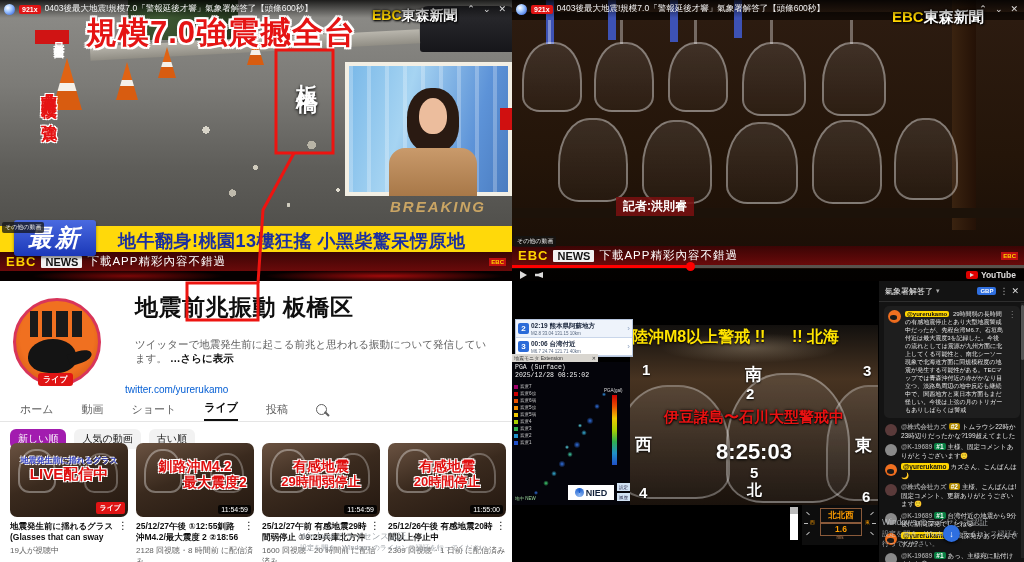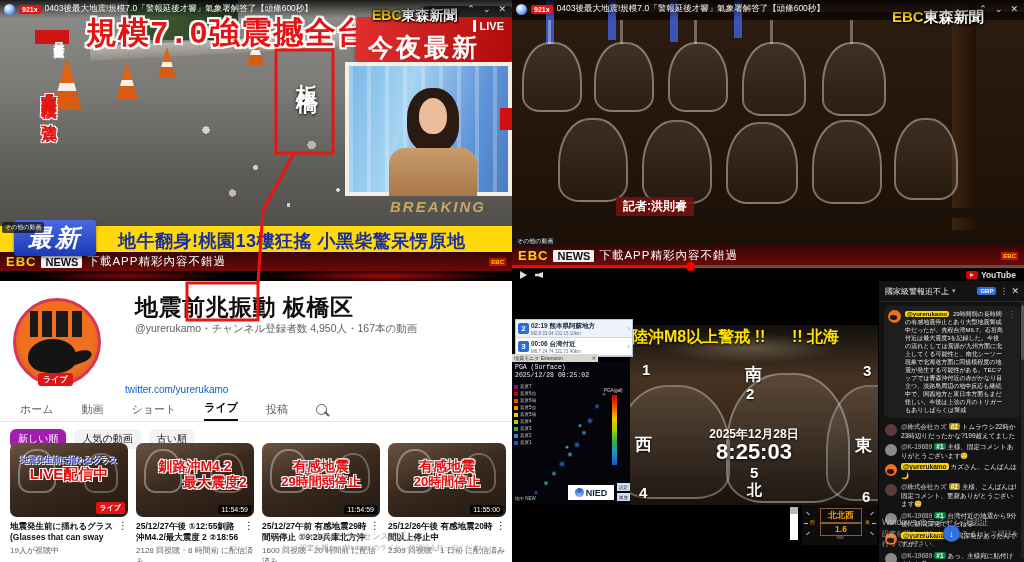--- a/index.html
+++ b/index.html
@@ -5,21 +5,21 @@
   html,body{margin:0;padding:0;background:#000;}
   #page{position:relative;width:1024px;height:562px;background:#000;overflow:hidden;
         font-family:"Liberation Sans","DejaVu Sans",sans-serif;}
   .q{position:absolute;overflow:hidden;}
   .abs{position:absolute;}
   #q-tl{left:0;top:0;width:512px;height:281px;background:#555;}
   #q-tr{left:512px;top:0;width:512px;height:281px;background:#23150d;}
   #q-bl{left:0;top:281px;width:512px;height:281px;background:#fff;}
   #q-br{left:512px;top:281px;width:512px;height:281px;background:#000;}
   
-  .ow{text-shadow:-2px -2px 0 #fff,2px -2px 0 #fff,-2px 2px 0 #fff,2px 2px 0 #fff,0 2px 0 #fff,0 -2px 0 #fff,2px 0 0 #fff,-2px 0 0 #fff;font-family:Liberation Mono, monospace;}
+  .ow{text-shadow:-2px -2px 0 #fff,2px -2px 0 #fff,-2px 2px 0 #fff,2px 2px 0 #fff,0 2px 0 #fff,0 -2px 0 #fff,2px 0 0 #fff,-2px 0 0 #fff;}
   .ow1{text-shadow:-1px -1px 0 #fff,1px -1px 0 #fff,-1px 1px 0 #fff,1px 1px 0 #fff;}
   .ob{text-shadow:-1px -1px 0 #30111108,1px 1px 2px #000,0 0 3px #000;}
   
   .vidbar{position:absolute;left:0;top:0;width:100%;height:18px;background:linear-gradient(#000c,#0000);display:flex;align-items:center;gap:4px;padding:0 4px;box-sizing:border-box;z-index:20;}
   .vb-avatar{width:11px;height:11px;border-radius:50%;background:radial-gradient(circle at 35% 35%,#fff,#9ec5ff 40%,#1d4fd8);flex:0 0 auto;}
   .vb-badge{background:#e01414;color:#fff;font-size:7px;font-weight:bold;border-radius:2px;padding:1px 3px;flex:0 0 auto;}
   .vb-title{color:#f2f2f2;font-size:8.5px;white-space:nowrap;overflow:hidden;text-overflow:ellipsis;flex:1 1 auto;}
   .vb-ico{color:#fff;opacity:.85;font-size:9px;flex:0 0 auto;padding:0 2px;}
   
   .appbar{position:absolute;left:0;width:100%;height:19px;background:linear-gradient(#3a0505,#6a0a0a);display:flex;align-items:center;gap:5px;padding:0 6px;box-sizing:border-box;}
@@ -99,24 +99,20 @@
 
     <div class="abs" style="left:35px;top:30px;width:26px;background:#d01414;color:#fff;font-size:11px;font-weight:bold;line-height:13px;padding:3px 4px;writing-mode:vertical-rl;text-orientation:upright;letter-spacing:2px;z-index:5;">最新畫面</div>
     <div class="abs ow1" style="left:38px;top:80px;font-size:16px;font-weight:900;color:#e51414;writing-mode:vertical-rl;text-orientation:upright;letter-spacing:2px;z-index:5;">宜蘭東方規模7強震</div>
 
     <div class="abs" style="left:292px;top:66px;font-size:22px;font-weight:bold;color:#fff;writing-mode:vertical-rl;text-orientation:upright;text-shadow:0 1px 3px #000;letter-spacing:8px;z-index:5;">板橋</div>
 
     <div class="abs ob" style="left:372px;top:7px;font-size:14px;font-weight:900;z-index:8;">
       <span style="color:#ffd400;">EBC</span><span style="color:#fff;">東森新聞</span>
     </div>
 
-    <div class="abs" style="left:356px;top:17px;width:156px;height:45px;background:linear-gradient(100deg,#e03030,#b00a0a);border-radius:3px;z-index:6;box-shadow:0 2px 4px #0008;">
-      <span class="abs" style="right:8px;top:3px;color:#fff;font-size:11px;font-weight:bold;border-left:3px solid #fff;padding-left:4px;">LIVE</span>
-      <span class="abs" style="left:12px;top:14px;color:#fff;font-size:25px;font-weight:900;letter-spacing:3px;">今夜最新</span>
-    </div>
 
     <div class="abs" style="left:345px;top:62px;width:167px;height:134px;border:4px solid #f3efe4;box-sizing:border-box;background:linear-gradient(105deg,#79b8e8 0%,#a6d4f2 35%,#5d93d8 75%,#4a7cc0 100%);z-index:6;">
       <div class="abs" style="left:0;top:0;width:100%;height:100%;background:repeating-linear-gradient(90deg,rgba(255,255,255,.25) 0 4px,transparent 4px 18px);"></div>
       <div class="abs" style="left:58px;top:22px;width:52px;height:64px;background:#2a1a12;border-radius:46% 46% 40% 40%;"></div>
       <div class="abs" style="left:70px;top:32px;width:28px;height:36px;background:#ecbd9d;border-radius:50% 50% 45% 45%;"></div>
       <div class="abs" style="left:40px;top:82px;width:88px;height:48px;background:linear-gradient(#c99a6b,#a87848);border-radius:16px 16px 0 0;"></div>
     </div>
     <div class="abs" style="left:500px;top:108px;width:12px;height:22px;background:#d01010;z-index:7;"></div>
     <div class="abs" style="left:390px;top:198px;font-size:15px;font-weight:900;font-style:italic;color:#caa564;letter-spacing:2px;z-index:6;">BREAKING</div>
 
@@ -213,21 +209,24 @@
 
     <div class="abs" style="left:13px;top:17px;width:88px;height:88px;border-radius:50%;border:3px solid #d8355a;box-sizing:border-box;background:radial-gradient(circle at 50% 45%,#f07020 60%,#c2490e);overflow:hidden;">
       <div class="abs" style="left:14px;top:10px;width:56px;height:26px;background:
         linear-gradient(90deg,#1a1a1a 0 8px,transparent 8px 12px,#1a1a1a 12px 22px,transparent 22px 26px,#1a1a1a 26px 38px,transparent 38px 42px,#1a1a1a 42px 52px,transparent 52px);"></div>
       <div class="abs" style="left:12px;top:38px;width:48px;height:34px;background:#141414;border-radius:60% 55% 45% 50%;"></div>
       <div class="abs" style="left:52px;top:50px;width:24px;height:12px;background:#141414;border-radius:0 60% 60% 0;transform:rotate(-18deg);"></div>
     </div>
     <div class="abs" style="left:38px;top:92px;background:#e01414;color:#fff;font-size:8px;font-weight:bold;padding:1px 5px;border-radius:3px;z-index:3;">ライブ</div>
 
     <div class="abs" style="left:135px;top:11px;font-size:23px;font-weight:900;color:#0f0f0f;letter-spacing:.5px;">地震前兆振動 板橋区</div>
-    <div class="abs" style="left:135px;top:41px;font-size:10.5px;color:#606060;">@yurerukamo・チャンネル登録者数 4,950人・167本の動画</div>
+    <div class="abs" style="left:135px;top:57px;font-size:10.5px;color:#606060;width:360px;">
+      <span>ツイッターで地震発生前に起こる前兆と思われる振動について発信しています。</span>
+      <span style="color:#0f0f0f;font-weight:bold;">…さらに表示</span>
+    </div>
     <div class="abs" style="left:125px;top:74px;font-size:10px;color:#065fd4;margin-top:29px;">twitter.com/yurerukamo</div>
 
     <div class="abs" style="left:20px;top:115px;display:flex;gap:28px;align-items:flex-end;">
       <span class="tab">ホーム</span>
       <span class="tab">動画</span>
       <span class="tab">ショート</span>
       <span class="tab active">ライブ</span>
       <span class="tab">投稿</span>
       <span class="tab" style="padding-top:6px;"><span class="mag"></span></span>
     </div>
@@ -316,21 +315,21 @@
       <div class="glass" style="left:196px;top:60px;width:90px;height:112px;border-color:rgba(255,255,255,.28);"></div>
       <div class="abs" style="left:30px;top:8px;width:180px;height:30px;background:radial-gradient(ellipse,#cbb79a55,transparent 70%);"></div>
     </div>
 
     <div class="abs" style="left:120px;top:46px;width:246px;font-size:16px;font-weight:900;color:#ffe400;white-space:pre;overflow:hidden;z-index:6;text-shadow:0 1px 2px #000;">陸沖M8以上警戒 !!      !! 北海</div>
 
     <span class="camnum" style="left:130px;top:80px;">1</span>
     <span class="camnum" style="left:233px;top:82px;font-size:17px;">南</span>
     <span class="camnum" style="left:351px;top:81px;">3</span>
     <span class="camnum" style="left:234px;top:104px;">2</span>
-    <div class="abs" style="left:118px;top:145px;width:248px;text-align:center;font-size:12px;font-weight:bold;color:#fff;text-shadow:0 1px 2px #000;z-index:6;">2025年12月28日</div>
+    <div class="abs" style="left:118px;top:127px;width:248px;text-align:center;font-size:15px;font-weight:900;color:#e81212;text-shadow:0 1px 2px #000,0 0 3px #000;z-index:6;">伊豆諸島〜石川大型警戒中</div>
     <div class="abs" style="left:118px;top:158px;width:248px;text-align:center;font-size:22px;font-weight:bold;color:#fff;text-shadow:0 1px 3px #000;z-index:6;">8:25:03</div>
     <span class="camnum" style="left:123px;top:152px;font-size:17px;">西</span>
     <span class="camnum" style="left:343px;top:153px;font-size:17px;">東</span>
     <span class="camnum" style="left:127px;top:203px;">4</span>
     <span class="camnum" style="left:238px;top:183px;">5</span>
     <span class="camnum" style="left:235px;top:200px;font-size:15px;">北</span>
     <span class="camnum" style="left:350px;top:207px;">6</span>
 
     <div class="abs" style="left:3px;top:38px;width:116px;z-index:7;background:#fff;border:1px solid #b7c6de;">
       <div class="eew-row">
@@ -436,21 +435,21 @@
       <span class="tick" style="right:4px;top:28px;transform:rotate(40deg);"></span>
       <span style="position:absolute;left:8px;top:14px;font-size:5px;color:#ff9e00;">西</span>
       <span style="position:absolute;right:8px;top:14px;font-size:5px;color:#ff9e00;">東</span>
       <div style="position:absolute;left:18px;top:3px;width:40px;text-align:center;font-size:8.5px;font-weight:bold;color:#ff9e00;border:1px solid #8a5a3a;padding:1px 0;">北北西</div>
       <div style="position:absolute;left:18px;top:17px;width:40px;text-align:center;font-size:8.5px;font-weight:bold;color:#ff9e00;border:1px solid #8a5a3a;padding:1px 0;">1.6</div>
       <div style="position:absolute;left:18px;top:30px;width:40px;text-align:center;font-size:4.5px;color:#c88a5a;">m/s</div>
     </div>
 
     <div id="chat">
       <div class="chat-head">
-        <span style="color:#f1f1f1;font-size:8px;">國家級警報追不上</span>
+        <span style="color:#f1f1f1;font-size:8px;">氣象署解答了</span>
         <span style="color:#aaa;font-size:7px;">▾</span>
         <span style="margin-left:auto;background:#2f6fe0;color:#fff;font-size:6px;font-weight:bold;border-radius:2px;padding:1px 3px;">GBP</span>
         <span style="color:#aaa;font-size:9px;">⋮</span>
         <span style="color:#ddd;font-size:9px;font-weight:bold;">✕</span>
       </div>
 
       <div style="margin:4px 5px 2px 5px;background:#1e1e1e;border-radius:5px;padding:4px;display:flex;gap:4px;">
         <span class="av av-cat" style="width:13px;height:13px;border-radius:50%;flex:0 0 auto;"></span>
         <span style="flex:1;min-width:0;">
           <span class="body" style="font-size:6px;line-height:8px;color:#e8e8e8;display:block;">

